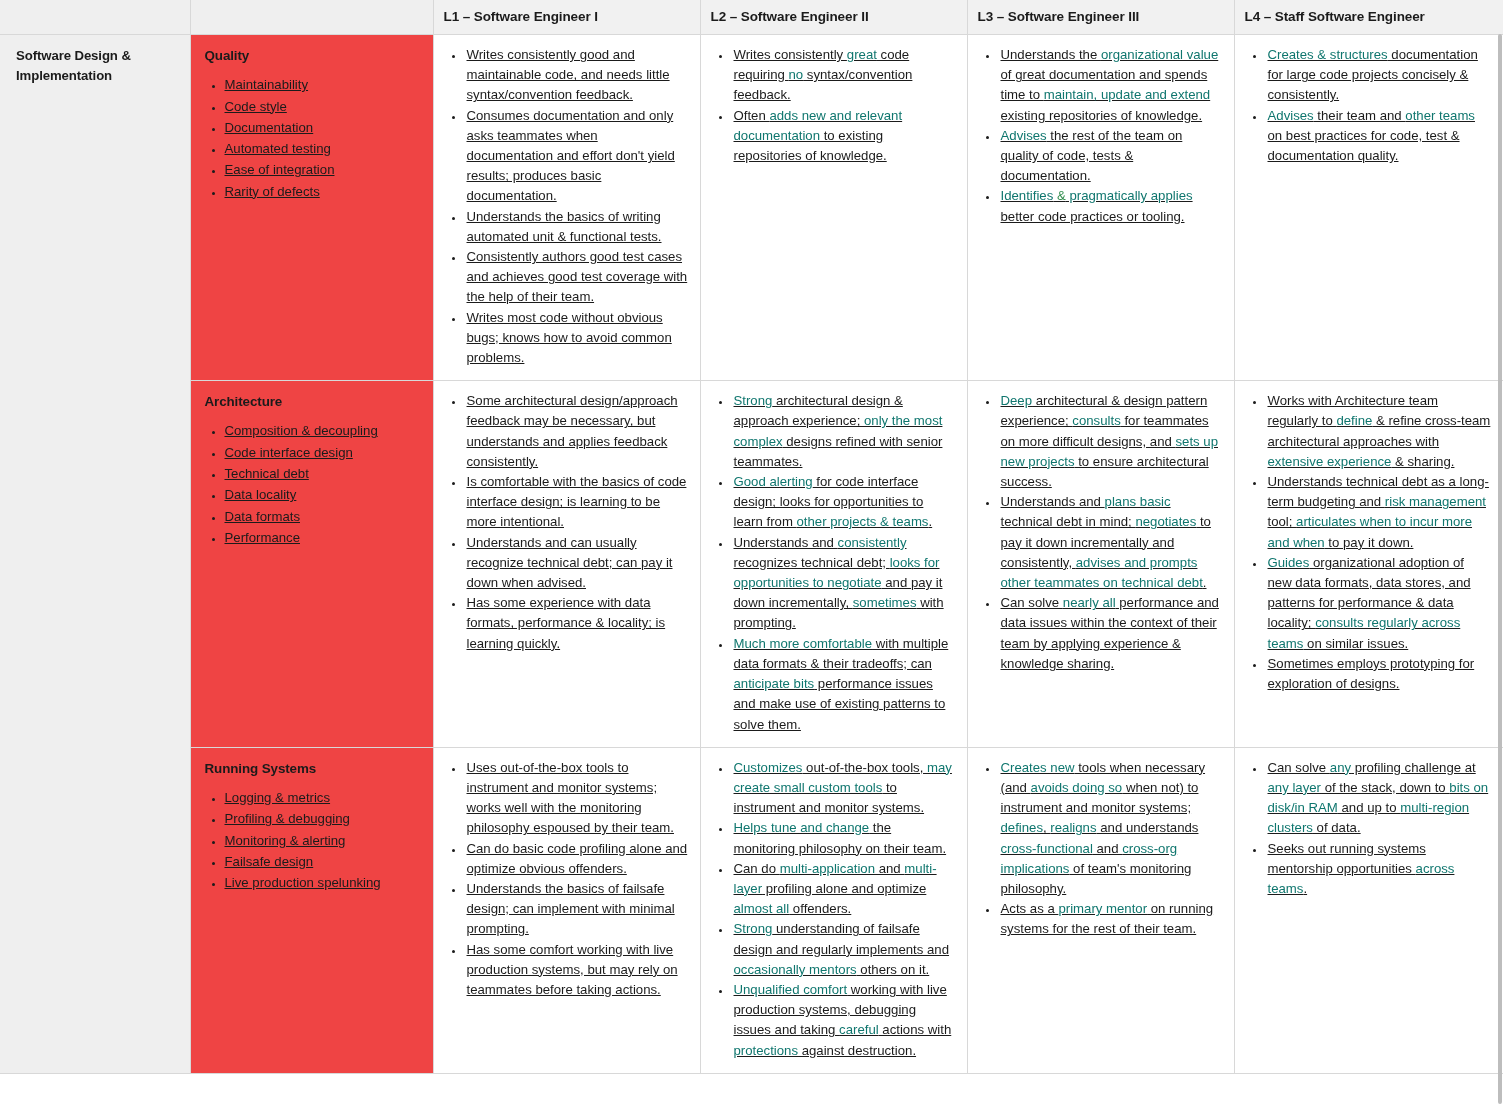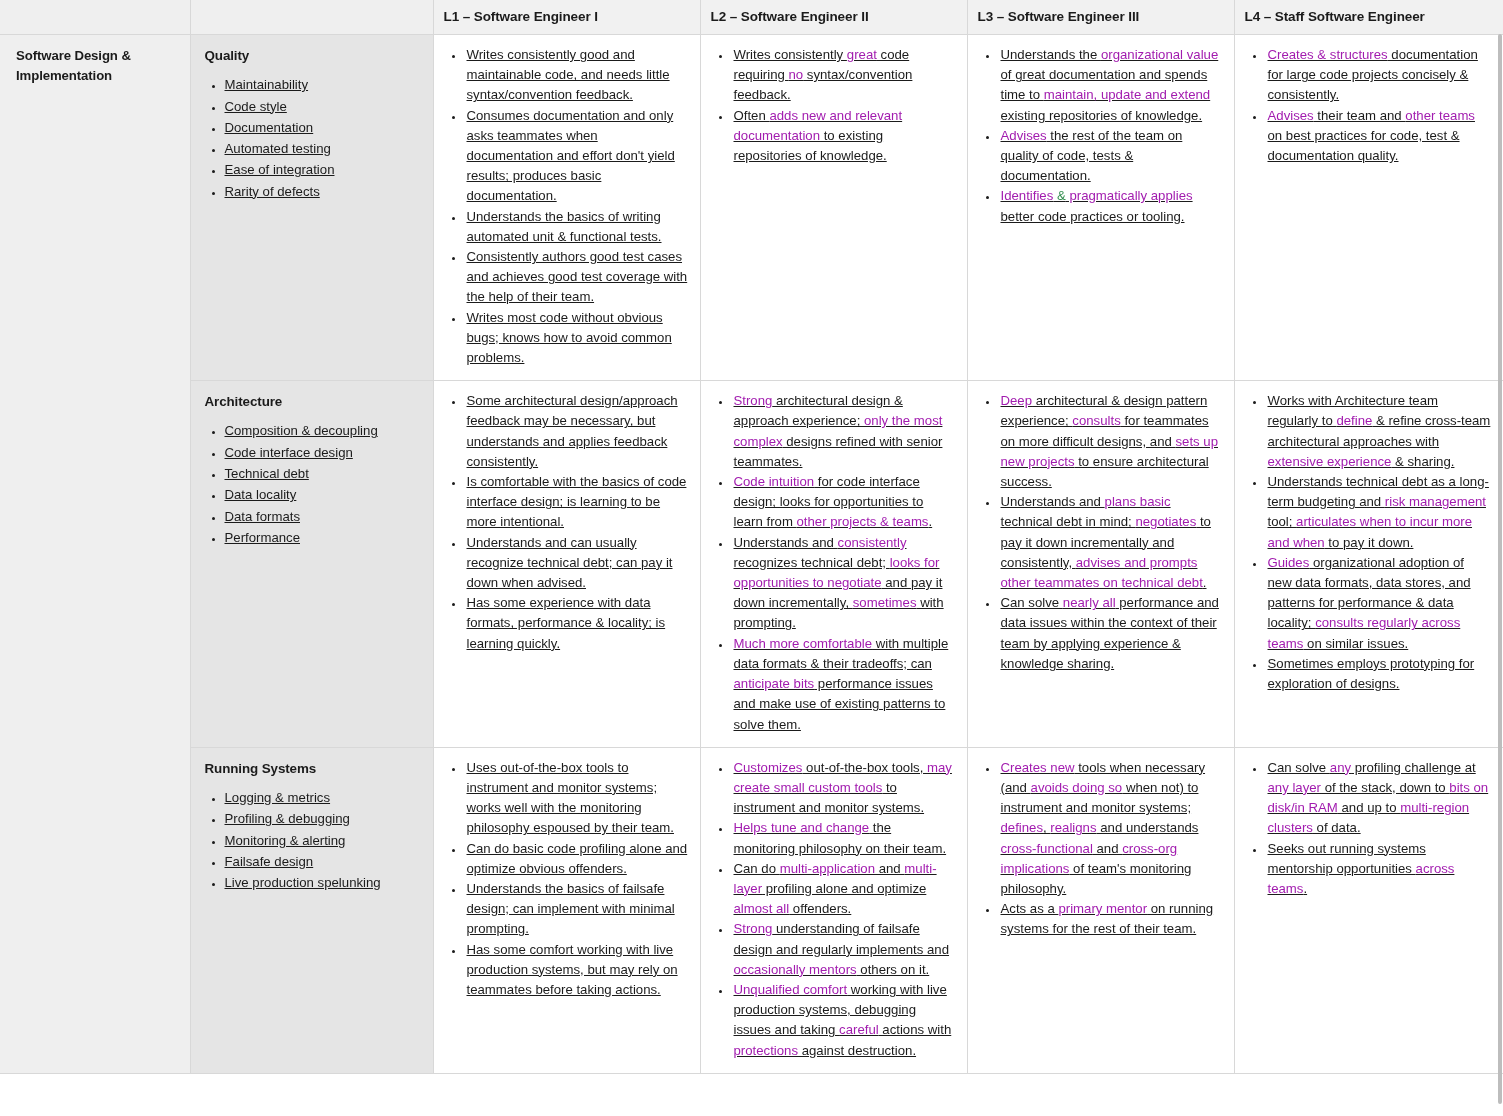--- a/index.html
+++ b/index.html
@@ -54,21 +54,21 @@
   td.area-cell {
     background: #efefef;
     border-left: none;
     font-weight: bold;
     font-size: 13.2px;
     line-height: 20px;
     padding: 11px 12px 12px 16px;
     letter-spacing: -0.1px;
   }
   td.skill-cell {
-    background: #e5e5e5;
+    background: #ef4444;
     padding: 11px 12px 12px 14px;
   }
   .skill-title {
     font-weight: bold;
     font-size: 13.4px;
     display: block;
     margin-bottom: 9px;
     letter-spacing: -0.1px;
   }
 
@@ -81,21 +81,21 @@
   ul.skill-list { padding-left: 20px; }
   ul.skill-list li { margin: 0 0 1px 0; line-height: 20.3px; }
 
   ul.bullets li {
     margin: 0 0 0 0;
     padding-left: 2px;
     line-height: 20.2px;
   }
   li::marker { font-size: 11px; }
 
-  .hl { color: #a21caf; }
+  .hl { color: #0f766e; }
   .hl-g { color: #2e8b4a; }
 
   .scrollbar-track {
     position: absolute;
     top: 0; right: 0;
     width: 5px; height: 1116px;
     background: transparent;
   }
   .scrollbar-thumb {
     position: absolute;
@@ -186,21 +186,21 @@
           <ul class="bullets">
             <li>Some architectural design/approach feedback may be necessary, but understands and applies feedback consistently.</li>
             <li>Is comfortable with the basics of code interface design; is learning to be more intentional.</li>
             <li>Understands and can usually recognize technical debt; can pay it down when advised.</li>
             <li>Has some experience with data formats, performance &amp; locality; is learning quickly.</li>
           </ul>
         </td>
         <td class="level-cell">
           <ul class="bullets">
             <li><span class="hl">Strong</span> architectural design &amp; approach experience; <span class="hl">only the most complex</span> designs refined with senior teammates.</li>
-            <li><span class="hl">Code intuition</span> for code interface design; looks for opportunities to learn from <span class="hl">other projects &amp; teams</span>.</li>
+            <li><span class="hl">Good alerting</span> for code interface design; looks for opportunities to learn from <span class="hl">other projects &amp; teams</span>.</li>
             <li>Understands and <span class="hl">consistently</span> recognizes technical debt; <span class="hl">looks for opportunities to negotiate</span> and pay it down incrementally, <span class="hl">sometimes</span> with prompting.</li>
             <li><span class="hl">Much more comfortable</span> with multiple data formats &amp; their tradeoffs; can <span class="hl">anticipate bits</span> performance issues and make use of existing patterns to solve them.</li>
           </ul>
         </td>
         <td class="level-cell">
           <ul class="bullets">
             <li><span class="hl">Deep</span> architectural &amp; design pattern experience; <span class="hl">consults</span> for teammates on more difficult designs, and <span class="hl">sets up new projects</span> to ensure architectural success.</li>
             <li>Understands and <span class="hl">plans basic</span> technical debt in mind; <span class="hl">negotiates</span> to pay it down incrementally and consistently, <span class="hl">advises and prompts other teammates on technical debt</span>.</li>
             <li>Can solve <span class="hl">nearly all</span> performance and data issues within the context of their team by applying experience &amp; knowledge sharing.</li>
           </ul>

